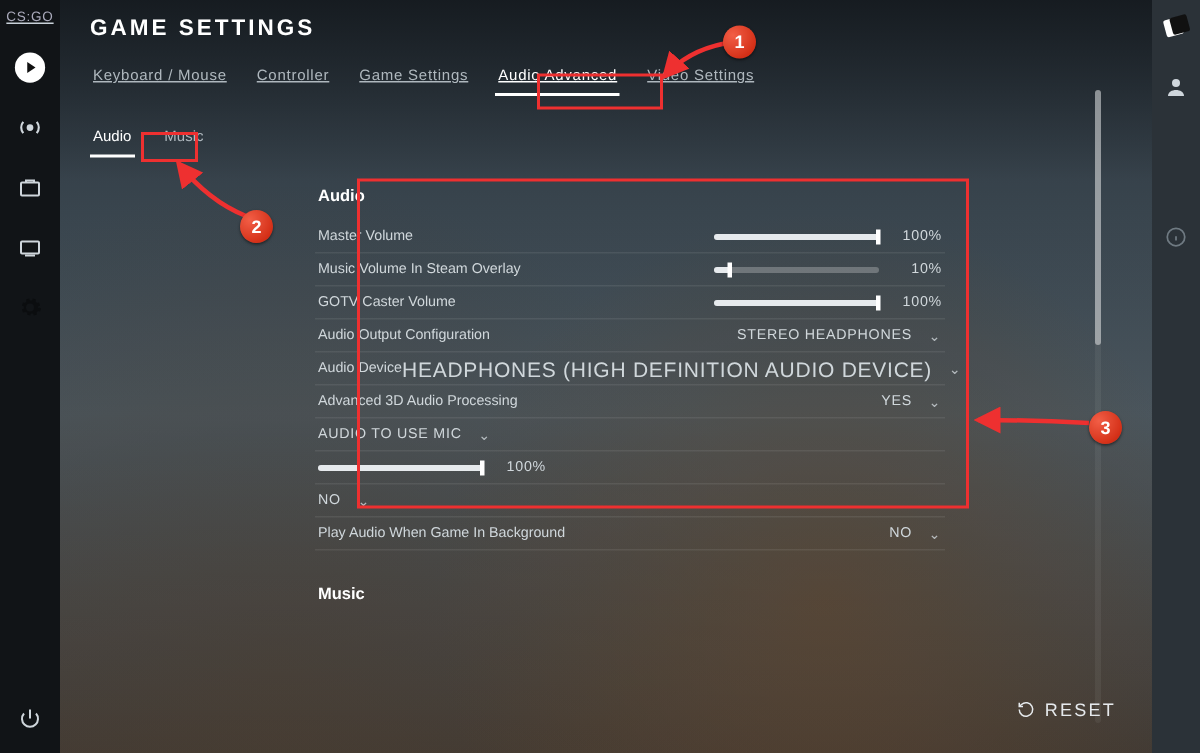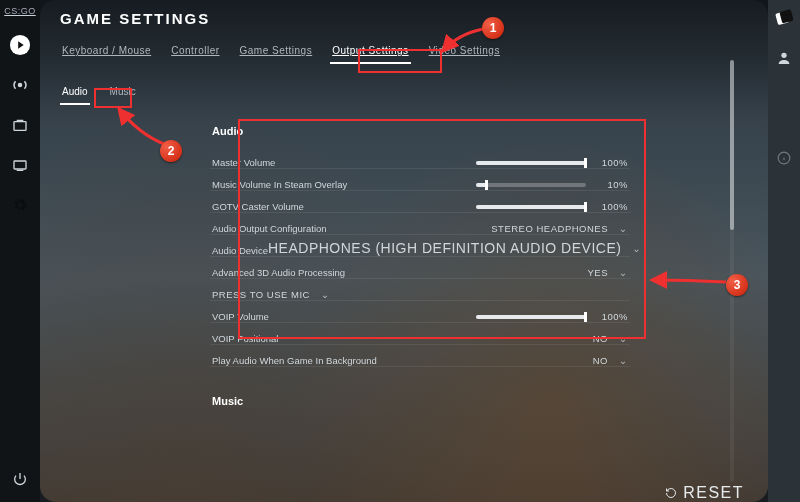--- a/index.html
+++ b/index.html
@@ -31,21 +31,20 @@
   
   .main {
     flex:1;
     position:relative;
     background:
       radial-gradient(circle at 70% 80%, rgba(120,80,40,.55), transparent 40%),
       radial-gradient(circle at 20% 90%, rgba(90,70,50,.45), transparent 45%),
       linear-gradient(180deg, #394753 0%, #4a5a66 30%, #5b6a74 55%, #4b4138 100%);
     filter: saturate(.9);
     color:#e6eaed;
-    border-radius:16px;
   }
   .overlay-dark {
     position:absolute; inset:0;
     background: linear-gradient(180deg, rgba(15,20,25,.85) 0%, rgba(15,20,25,.3) 120px, rgba(15,20,25,.15) 100%);
     pointer-events:none;
   }
   .header {
     position:relative; z-index:2;
     padding: 10px 20px 0 20px;
   }
@@ -72,21 +71,21 @@
   
   .panel-wrap {
     position:relative; z-index:2;
     margin: 22px 0 0 170px;
     width: 420px;
   }
   .section-title {
     font-size:11px; color:#fff; font-weight:600; margin:8px 0 10px 2px;
   }
   .row {
-    display:flex; align-items:flex-end; justify-content:space-between;
+    display:flex; align-items:center; justify-content:space-between;
     height:22px; font-size:9.5px; color:#cfd7dc;
     border-bottom:1px solid rgba(255,255,255,0.08);
     padding:0 2px;
   }
   .row .label { flex:1; white-space:nowrap; }
   .row .ctrl { display:flex; align-items:center; gap:10px; }
   .slider {
     width:110px; height:4px; background:rgba(255,255,255,.25); position:relative; border-radius:2px;
   }
   .slider .fill { position:absolute; left:0; top:0; bottom:0; background:#e6eaed; border-radius:2px; }
@@ -110,22 +109,22 @@
     background: radial-gradient(circle at 30% 30%, #ff5b40, #d81a00);
     color:#fff; font-size:12px; font-weight:700;
     display:flex; align-items:center; justify-content:center; z-index:6;
     box-shadow:0 1px 2px rgba(0,0,0,.5);
   }
   .b1 { left:442px; top:17px; }
   .b2 { left:120px; top:140px; }
   .b3 { left:686px; top:274px; }
   
   .footer {
-    position:absolute; right:24px; bottom:0; z-index:3;
-    font-size:16px; letter-spacing:1.5px; color:#e6eaed;
+    position:absolute; right:24px; bottom:22px; z-index:3;
+    font-size:12px; letter-spacing:1.5px; color:#e6eaed;
     display:flex; align-items:center; gap:6px; cursor:pointer;
   }
   
   .right-rail {
     width:32px; background:#2b3238;
     display:flex; flex-direction:column; align-items:center;
     padding-top:8px; gap:20px;
   }
   .right-rail .ricon { color:#cfd6dc; width:20px; height:20px; display:flex; align-items:center; justify-content:center; }
   .scroll-track {
@@ -182,21 +181,21 @@
 <div class="main">
   <div class="overlay-dark"></div>
 
   <div class="header">
     <div class="title">GAME SETTINGS</div>
 
     <div class="top-tabs">
       <div class="tab">Keyboard / Mouse</div>
       <div class="tab">Controller</div>
       <div class="tab">Game Settings</div>
-      <div class="tab active">Output Settings</div>
+      <div class="tab active">Audio Advanced</div>
       <div class="tab">Video Settings</div>
     </div>
 
     <div class="sub-tabs">
       <div class="stab active">Audio</div>
       <div class="stab">Music</div>
     </div>
   </div>
 
   <div class="panel-wrap">
@@ -254,38 +253,36 @@
     <div class="row">
       <div class="label">Advanced 3D Audio Processing</div>
       <div class="ctrl">
         <div class="sel">YES</div>
         <div class="chev">⌄</div>
       </div>
     </div>
 
     <div class="row">
       <div class="ctrl">
-        <div class="sel">PRESS TO USE MIC</div>
-        <div class="chev">⌄</div>
-      </div>
-    </div>
-
-    <div class="row">
-      <div class="label">VOIP Volume</div>
+        <div class="sel">AUDIO TO USE MIC</div>
+        <div class="chev">⌄</div>
+      </div>
+    </div>
+
+    <div class="row">
       <div class="ctrl">
         <div class="slider">
             <div class="fill" style="width:100%"></div>
             <div class="thumb" style="left:calc(100% - 2px)"></div>
           </div>
         <div class="val">100%</div>
       </div>
     </div>
 
     <div class="row">
-      <div class="label">VOIP Positional</div>
       <div class="ctrl">
         <div class="sel">NO</div>
         <div class="chev">⌄</div>
       </div>
     </div>
 
     <div class="row">
       <div class="label">Play Audio When Game In Background</div>
       <div class="ctrl">
         <div class="sel">NO</div>

